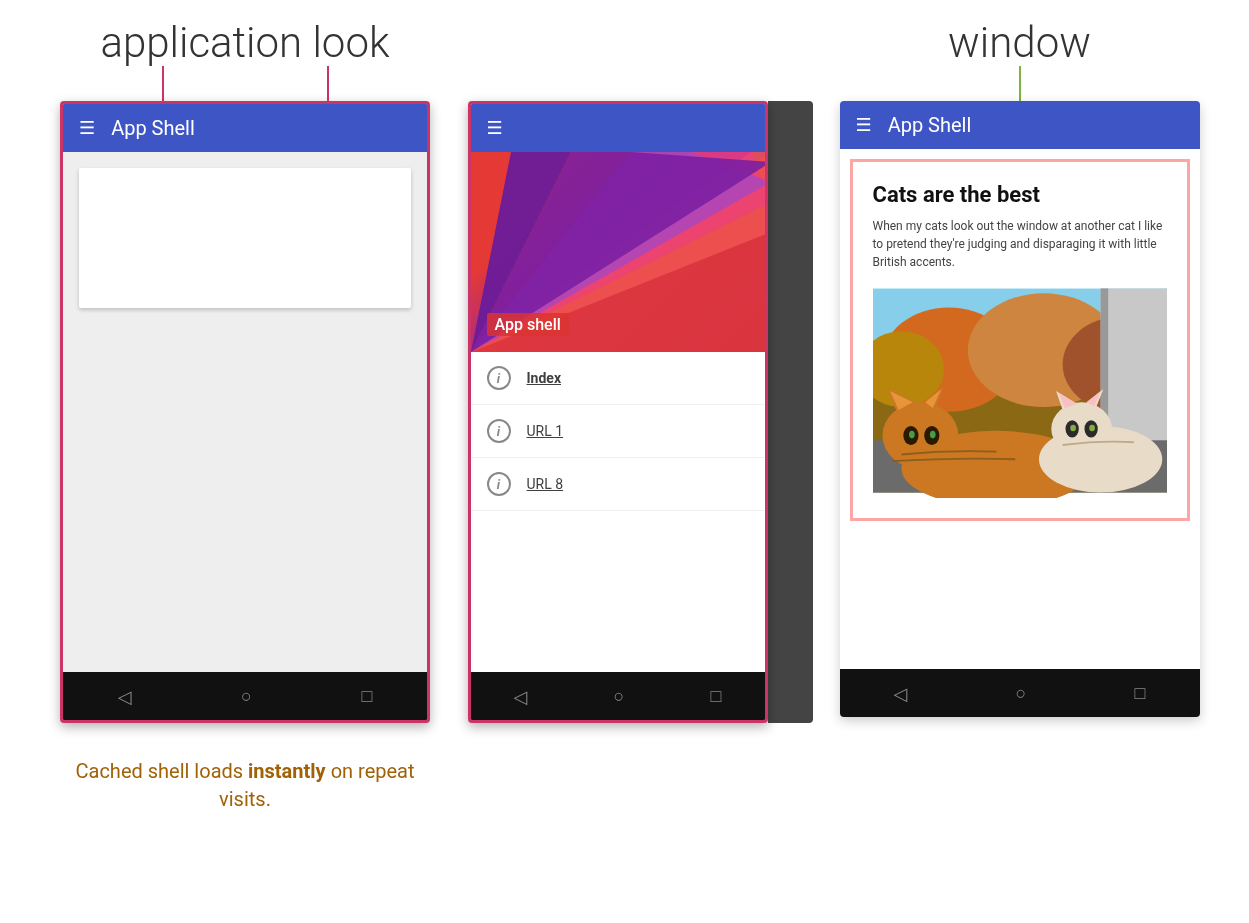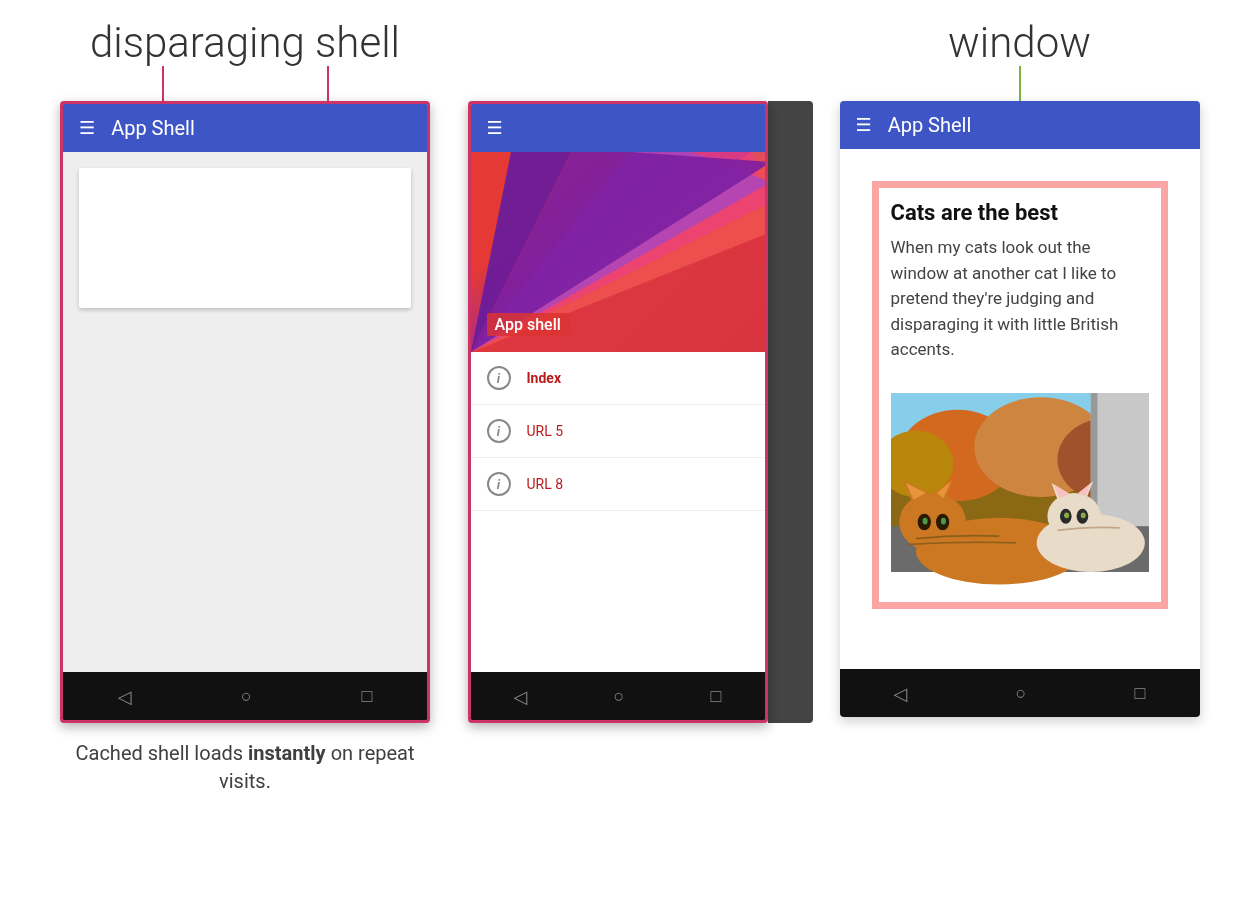--- a/index.html
+++ b/index.html
@@ -158,21 +158,22 @@
       gap: 16px;
       border-bottom: 1px solid #f0f0f0;
     }
 
     .drawer-item-bold {
       font-weight: 700;
     }
 
     .drawer-item-text {
       font-size: 14px;
-      color: #b91c1c;
+      color: #404040;
+      text-decoration: underline;
     }
 
     .info-circle {
       width: 24px;
       height: 24px;
       border: 2px solid #888;
       border-radius: 50%;
       display: flex;
       align-items: center;
       justify-content: center;
@@ -185,45 +186,46 @@
 
     .dark-panel {
       width: 50px;
       background: #555555;
       border-radius: 0 4px 4px 0;
       align-self: stretch;
     }
 
     
     .content-box-green {
-      border: 7px solid #fca5a5;
-      margin: 24px;
-      padding: 12px;
+      border: 3px solid #fca5a5;
+      margin: 2px;
+      padding: 20px;
       background: white;
     }
 
     .content-title {
       font-size: 22px;
       font-weight: 700;
       color: #111;
       margin-bottom: 10px;
     }
 
     .content-text {
-      font-size: 17px;
+      font-size: 12px;
       color: #444;
       margin-bottom: 12px;
       line-height: 1.5;
     }
 
     
     .caption {
       font-size: 20px;
-      color: #404040;
+      color: #a16207;
       text-align: center;
+      margin-top: 18px;
       line-height: 1.4;
       max-width: 380px;
     }
 
     .caption-bold {
       font-weight: 700;
     }
 
     .v-line-pink {
       width: 2px;
@@ -257,21 +259,21 @@
       flex: 1;
     }
   </style>
 </head>
 <body>
 
 <div class="main-layout">
 
   <div class="labels-row">
     <div class="label-left" style="display:flex; justify-content:center; padding-bottom:0;">
-      <span class="section-label">disparaging shell</span>
+      <span class="section-label">application look</span>
     </div>
     <div class="label-middle">
     </div>
     <div class="label-right" style="display:flex; justify-content:center;">
       <span class="section-label">window</span>
     </div>
   </div>
 
 </div>
 
@@ -341,21 +343,21 @@
             <span class="drawer-app-label">App shell</span>
           </div>
 
           <div class="drawer-list">
             <div class="drawer-item">
               <div class="info-circle">i</div>
               <span class="drawer-item-text drawer-item-bold">Index</span>
             </div>
             <div class="drawer-item">
               <div class="info-circle">i</div>
-              <span class="drawer-item-text">URL 5</span>
+              <span class="drawer-item-text">URL 1</span>
             </div>
             <div class="drawer-item">
               <div class="info-circle">i</div>
               <span class="drawer-item-text">URL 8</span>
             </div>
           </div>
         </div>
 
         <div class="phone-navbar">
           <span class="nav-icon">◁</span>

